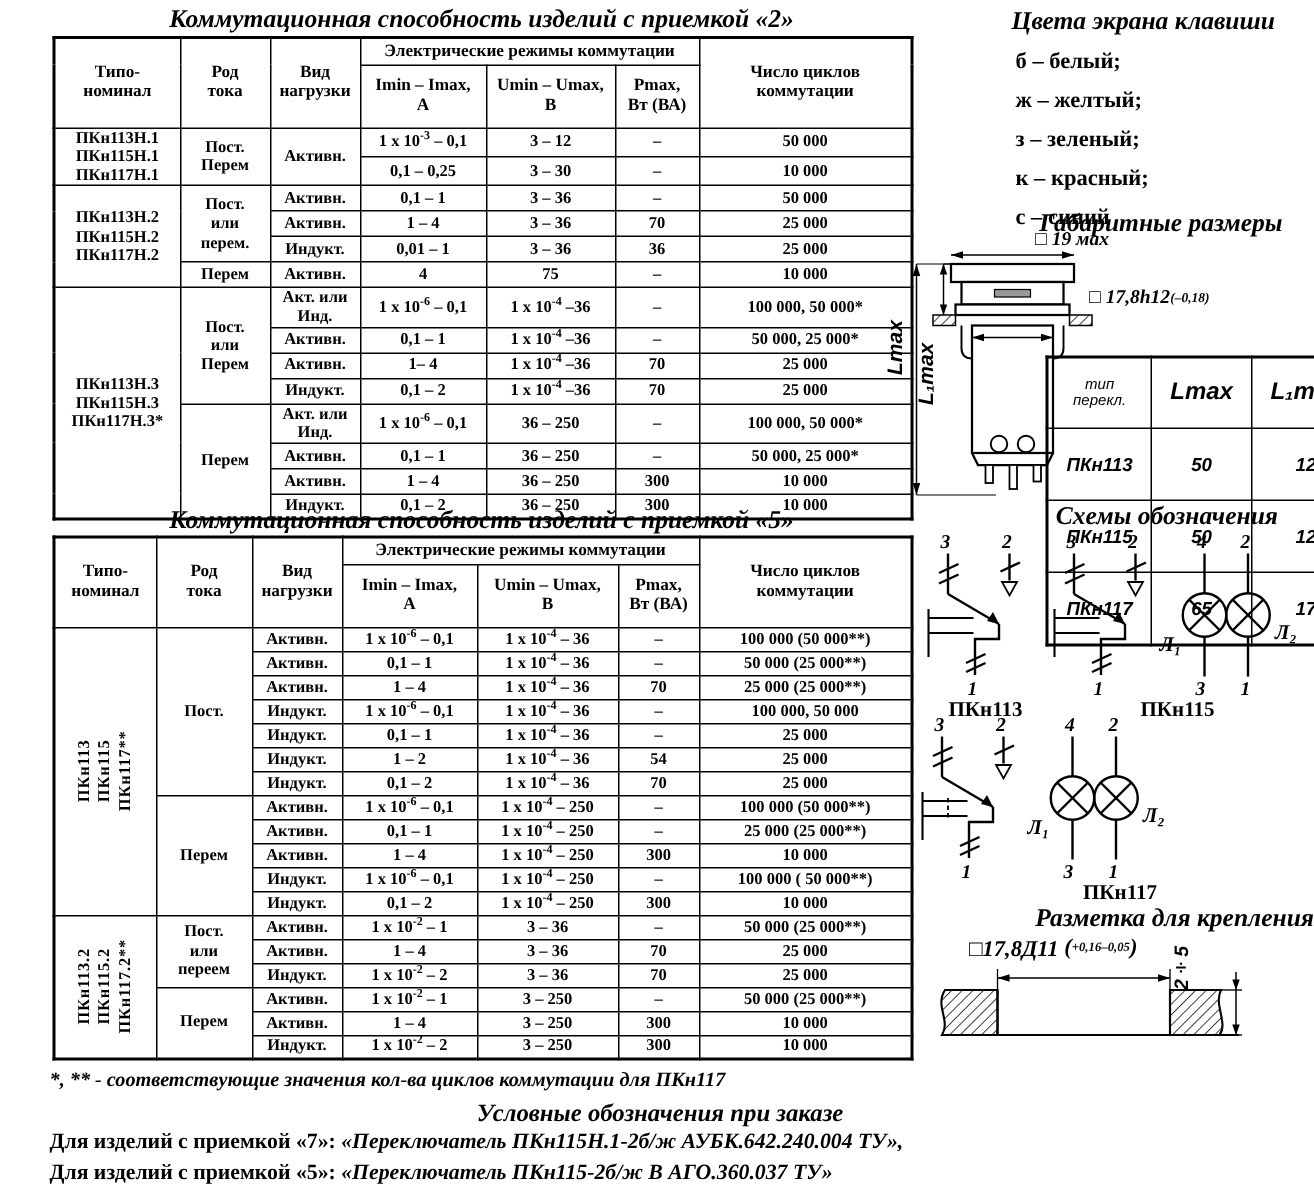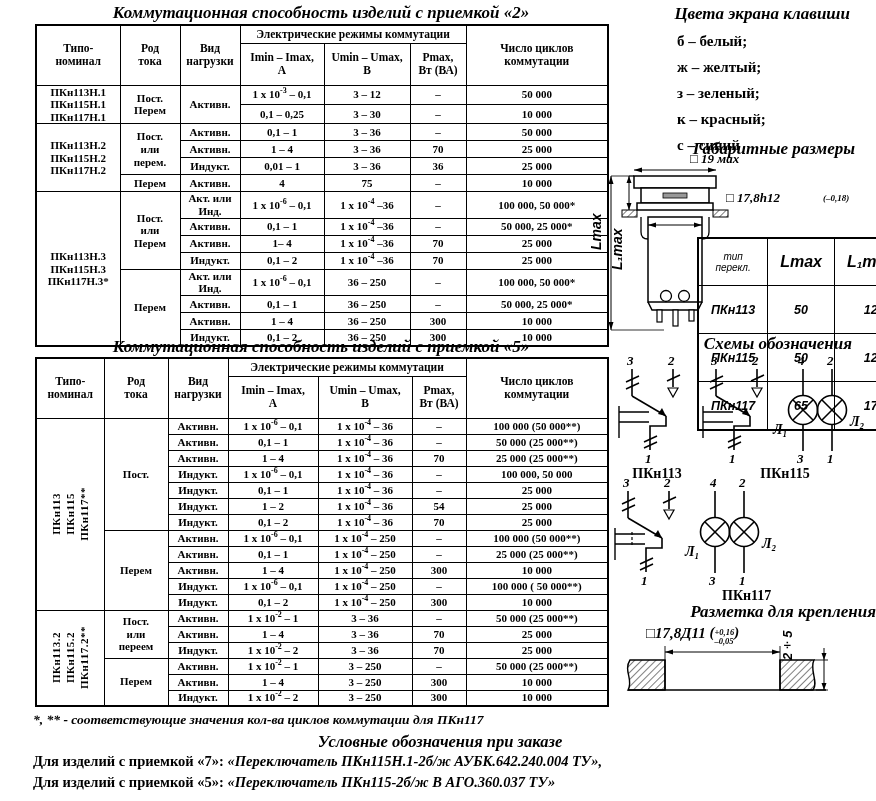--- a/index.html
+++ b/index.html
@@ -26,22 +26,22 @@
   .order-title{font-style:italic;font-weight:bold;font-size:16.5px;text-align:center;}
   .order-line{font-size:14.5px;white-space:nowrap;}
   .order-line .lbl{font-weight:bold;}
   .order-line .val{font-weight:bold;font-style:italic;}
   
   .color-item{display:block;font-weight:bold;font-size:15px;line-height:26px;white-space:nowrap;}
   .vlabel{position:absolute;writing-mode:vertical-rl;transform:rotate(180deg);
       font-weight:bold;font-style:italic;font-size:14px;white-space:nowrap;
       font-family:"Liberation Sans","DejaVu Sans",sans-serif;}
   .dimtext{font-weight:bold;font-style:italic;font-size:13px;white-space:nowrap;}
-  .smalltol{font-size:9px;vertical-align:1px;padding-left:43px;}
-  .tolwrap{display:inline-flex;flex-direction:column;font-size:8.5px;line-height:1.05;
+  .smalltol{font-size:9px;vertical-align:1px;}
+  .tolwrap{display:inline-flex;flex-direction:row;font-size:8.5px;line-height:1.05;
       vertical-align:3px;font-style:italic;font-weight:bold;}
   .paren{font-size:15px;vertical-align:1px;}
   
   table.gab{border-collapse:collapse;table-layout:fixed;border:2px solid #000;
       font-family:"Liberation Sans","DejaVu Sans",sans-serif;}
   table.gab th,table.gab td{border:1.5px solid #000;text-align:center;vertical-align:middle;padding:12px;}
   table.gab th{font-weight:bold;font-style:italic;font-size:16px;}
   table.gab th.small{font-weight:normal;font-style:italic;font-size:10px;line-height:1.1;}
   table.gab td{font-weight:bold;font-style:italic;font-size:12.5px;height:23px;}
   .schlabel{font-weight:bold;font-size:14px;text-align:center;white-space:nowrap;}

